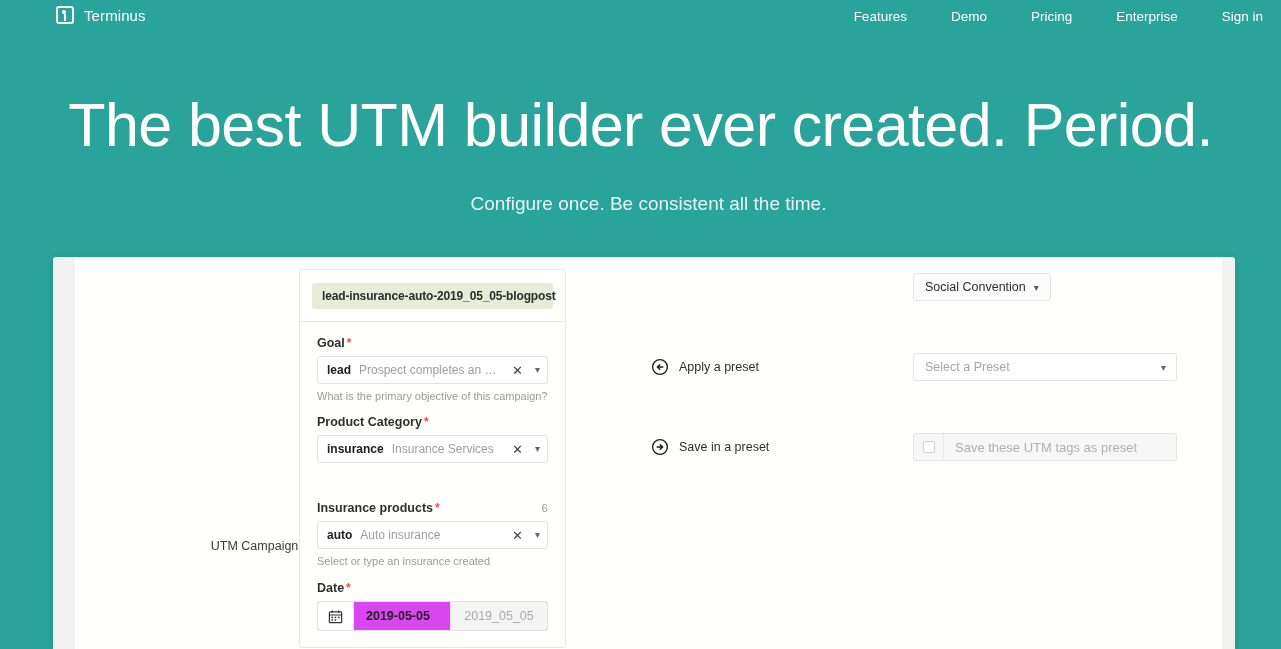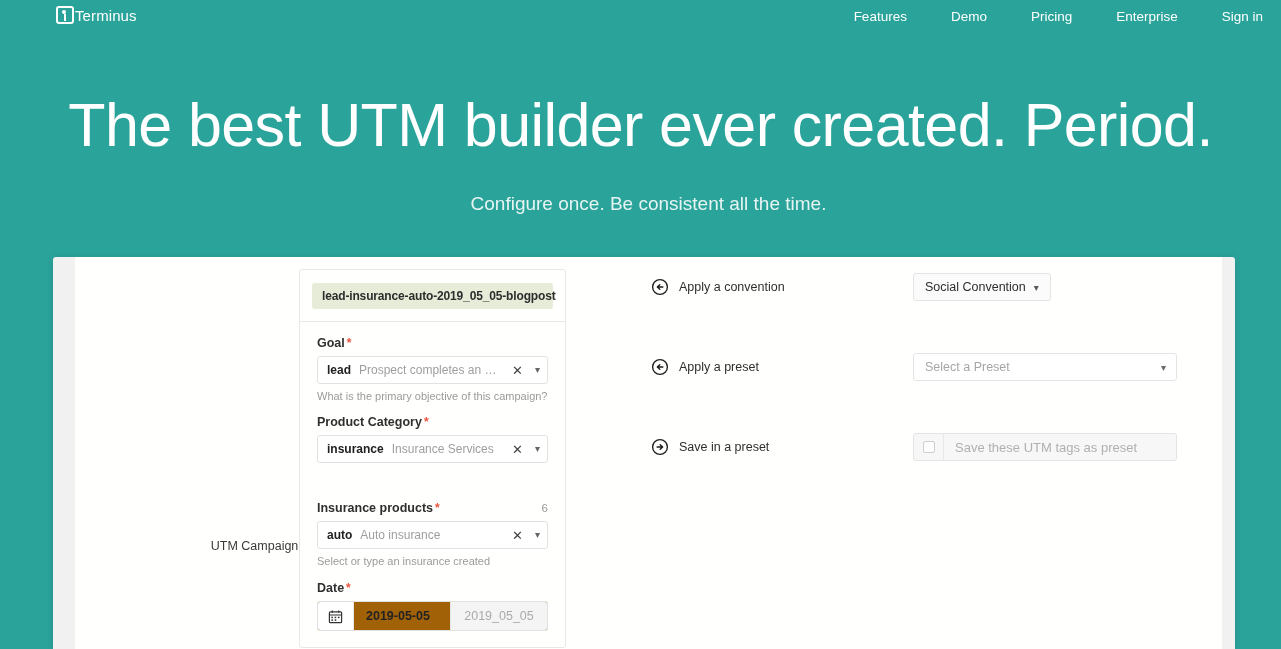--- a/index.html
+++ b/index.html
@@ -12,21 +12,21 @@
   body { background: #2aa39a; }
 
   
   .site-header {
     position: absolute; top: 0; left: 0;
     width: 1281px; height: 34px;
     display: flex; align-items: center;
   }
   .brand {
     position: absolute; left: 56px; top: 6px;
-    display: flex; align-items: center; gap: 1px;
+    display: flex; align-items: center; gap: 10px;
     text-decoration: none;
   }
   .brand-mark {
     width: 18px; height: 18px;
     border: 2px solid #ffffff;
     border-radius: 3px;
     position: relative;
     display: block;
   }
   .brand-mark::before {
@@ -180,21 +180,21 @@
     font-size: 11px;
     color: #9b9b9b;
   }
 
   .date-row {
     display: flex; align-items: stretch;
     height: 30px;
     border: 1px solid #e2e2e2;
     border-radius: 3px;
     overflow: hidden;
-    background: #a16207;
+    background: #d946ef;
   }
   .date-icon-cell {
     width: 36px;
     display: flex; align-items: center; justify-content: center;
     border-right: 1px solid #e6e6e6;
     background: #fff;
   }
   .date-input-cell {
     flex: 1;
     display: flex; align-items: center;
@@ -385,29 +385,20 @@
             <div class="date-input-cell">2019-05-05</div>
             <div class="date-slug-cell">2019_05_05</div>
           </div>
         </div>
 
       </div>
     </div>
 
     <div class="opts-col">
 
-      <div class="opt-row" style="top:13px;">
-        <span class="opt-icon">
-          <svg width="18" height="18" viewBox="0 0 20 20" aria-hidden="true">
-            <circle cx="10" cy="10" r="8.2" fill="none" stroke="#1c1c1c" stroke-width="1.5"></circle>
-            <path d="M13.2 10 H7.2 M9.8 7.4 L7.0 10 L9.8 12.6" fill="none" stroke="#1c1c1c" stroke-width="1.5" stroke-linecap="round" stroke-linejoin="round"></path>
-          </svg>
-        </span>
-        <span class="opt-label">Apply a convention</span>
-      </div>
       <div class="opt-ctl" style="left:262px; top:16px;">
         <button class="btn-dropdown">
           <span>Social Convention</span>
           <span class="caret">▾</span>
         </button>
       </div>
 
       <div class="opt-row" style="top:93px;">
         <span class="opt-icon">
           <svg width="18" height="18" viewBox="0 0 20 20" aria-hidden="true">

